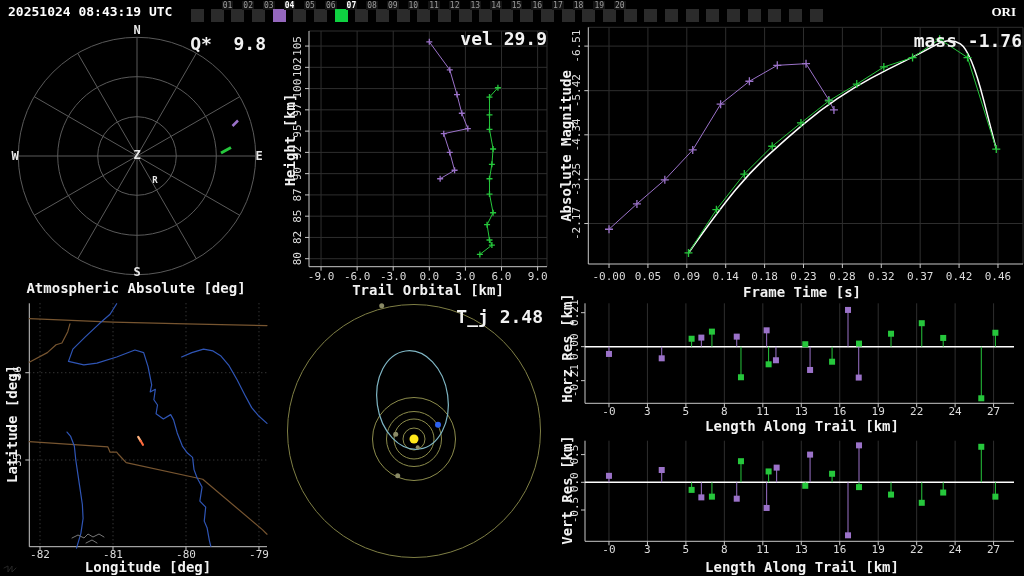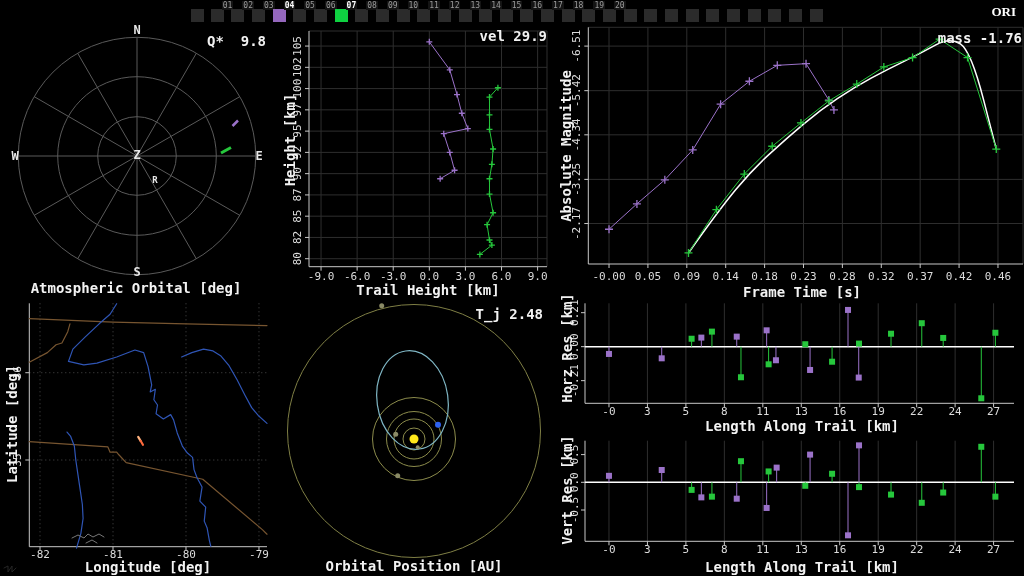--- a/index.html
+++ b/index.html
@@ -3,21 +3,21 @@
 <meta charset="utf-8">
 <style>
   html,body{margin:0;padding:0;background:#000;width:1024px;height:576px;overflow:hidden;
     font-family:"DejaVu Sans Mono","Liberation Mono",monospace;}
   #stage{position:relative;width:1024px;height:576px;background:#000;color:#fff;}
   #gfx{position:absolute;left:0;top:0;z-index:1;}
   .lbl{position:absolute;z-index:2;color:#eee;white-space:pre;}
   .hlabel{transform:translateX(-50%);}
   .vlabel{transform:translate(-50%,-50%) rotate(-90deg);white-space:nowrap;}
   .title{font-size:14px;font-weight:bold;color:#f2f2f2;}
-  .ann{font-size:14px;font-weight:bold;color:#f2f2f2;text-align:right;}
+  .ann{font-size:18px;font-weight:bold;color:#f2f2f2;text-align:right;}
   .compass{font-size:12px;font-weight:bold;color:#e8e8e8;transform:translate(-50%,-50%);}
   .rlab{font-size:9px;}
   #header{position:absolute;left:0;top:0;width:1024px;height:24px;z-index:3;}
   #timestamp{position:absolute;left:8px;top:4px;font-size:13px;font-weight:bold;color:#fff;}
   #event-code{position:absolute;right:8px;top:4px;font-size:13px;font-weight:bold;color:#fff;font-family:Liberation Serif, serif;}
   .stbox{position:absolute;top:9px;width:13px;height:13px;background:#2b2b2b;}
   .stchip{position:absolute;top:1px;font-size:8px;line-height:9px;color:#9a9a9a;background:#141414;padding:0 1px;}
 </style>
 </head>
 <body>
@@ -408,44 +408,44 @@
       <rect x="918.7692307692307" y="499.799449339207" width="6" height="6" fill="#26c73c"></rect>
       <line x1="943.2051282051282" y1="482.3027533039647" x2="943.2051282051282" y2="492.55110132158586" stroke="#26c73c" stroke-width="1"></line>
       <rect x="940.2051282051282" y="489.55110132158586" width="6" height="6" fill="#26c73c"></rect>
       <line x1="981.2820512820513" y1="482.3027533039647" x2="981.2820512820513" y2="446.79361233480176" stroke="#26c73c" stroke-width="1"></line>
       <rect x="978.2820512820513" y="443.79361233480176" width="6" height="6" fill="#26c73c"></rect>
       <line x1="995.3846153846154" y1="482.3027533039647" x2="995.3846153846154" y2="496.6504405286343" stroke="#26c73c" stroke-width="1"></line>
       <rect x="992.3846153846154" y="493.6504405286343" width="6" height="6" fill="#26c73c"></rect>
     </svg>
 
   <div id="header">
+    <span id="timestamp">20251024 08:43:19 UTC</span>
     <span id="stations"><div class="stbox" style="left: 190.5px;"></div><div class="stbox" style="left: 210.7px;"></div><span class="stchip" style="left: 221.7px;">01</span><div class="stbox" style="left: 231.35px;"></div><span class="stchip" style="left: 242.35px;">02</span><div class="stbox" style="left: 252px;"></div><span class="stchip" style="left: 263px;">03</span><div class="stbox" style="left: 272.65px; background: rgb(148, 103, 189);"></div><span class="stchip" style="left: 283.65px; color: rgb(255, 255, 255); font-weight: bold;">04</span><div class="stbox" style="left: 293.3px;"></div><span class="stchip" style="left: 304.3px;">05</span><div class="stbox" style="left: 313.95px;"></div><span class="stchip" style="left: 324.95px;">06</span><div class="stbox" style="left: 334.6px; background: rgb(15, 209, 65);"></div><span class="stchip" style="left: 345.6px; color: rgb(255, 255, 255); font-weight: bold;">07</span><div class="stbox" style="left: 355.25px;"></div><span class="stchip" style="left: 366.25px;">08</span><div class="stbox" style="left: 375.9px;"></div><span class="stchip" style="left: 386.9px;">09</span><div class="stbox" style="left: 396.55px;"></div><span class="stchip" style="left: 407.55px;">10</span><div class="stbox" style="left: 417.2px;"></div><span class="stchip" style="left: 428.2px;">11</span><div class="stbox" style="left: 437.85px;"></div><span class="stchip" style="left: 448.85px;">12</span><div class="stbox" style="left: 458.5px;"></div><span class="stchip" style="left: 469.5px;">13</span><div class="stbox" style="left: 479.15px;"></div><span class="stchip" style="left: 490.15px;">14</span><div class="stbox" style="left: 499.8px;"></div><span class="stchip" style="left: 510.8px;">15</span><div class="stbox" style="left: 520.45px;"></div><span class="stchip" style="left: 531.45px;">16</span><div class="stbox" style="left: 541.1px;"></div><span class="stchip" style="left: 552.1px;">17</span><div class="stbox" style="left: 561.75px;"></div><span class="stchip" style="left: 572.75px;">18</span><div class="stbox" style="left: 582.4px;"></div><span class="stchip" style="left: 593.4px;">19</span><div class="stbox" style="left: 603.05px;"></div><span class="stchip" style="left: 614.05px;">20</span><div class="stbox" style="left: 623.7px;"></div><div class="stbox" style="left: 644.35px;"></div><div class="stbox" style="left: 665px;"></div><div class="stbox" style="left: 685.65px;"></div><div class="stbox" style="left: 706.3px;"></div><div class="stbox" style="left: 726.95px;"></div><div class="stbox" style="left: 747.6px;"></div><div class="stbox" style="left: 768.25px;"></div><div class="stbox" style="left: 788.9px;"></div><div class="stbox" style="left: 809.55px;"></div></span>
     <span id="event-code">ORI</span>
   </div>
 
   <div class="lbl ann" style="right:758px;top:33px;">Q*  9.8</div>
   <div class="lbl compass" style="left:137px;top:30px;">N</div>
   <div class="lbl compass" style="left:259px;top:156px;">E</div>
   <div class="lbl compass" style="left:137px;top:272px;">S</div>
   <div class="lbl compass" style="left:15px;top:156px;">W</div>
   <div class="lbl compass" style="left:137px;top:155px;">Z</div>
   <div class="lbl compass rlab" style="left:155px;top:180px;">R</div>
-  <div class="lbl title hlabel" style="left:136px;top:280px;">Atmospheric Orbital [deg]</div>
+  <div class="lbl title hlabel" style="left:136px;top:280px;">Atmospheric Absolute [deg]</div>
 
   <div class="lbl ann" style="right:477px;top:28px;">vel 29.9</div>
-  <div class="lbl title hlabel" style="left:428px;top:282px;">Trail Height [km]</div>
+  <div class="lbl title hlabel" style="left:428px;top:282px;">Trail Orbital [km]</div>
   <div class="lbl title vlabel" style="left:290px;top:140px;">Height [km]</div>
 
   <div class="lbl ann" style="right:2px;top:30px;">mass -1.76</div>
   <div class="lbl title hlabel" style="left:802px;top:284px;">Frame Time [s]</div>
   <div class="lbl title vlabel" style="left:566px;top:146px;">Absolute Magnitude</div>
 
   <div class="lbl title hlabel" style="left:148px;top:559px;">Longitude [deg]</div>
   <div class="lbl title vlabel" style="left:12px;top:424px;">Latitude [deg]</div>
 
   <div class="lbl ann" style="right:481px;top:306px;">T_j 2.48</div>
-  <div class="lbl title hlabel" style="left:414px;top:558px;">Orbital Position [AU]</div>
 
   <div class="lbl title vlabel" style="left:567px;top:348px;">Horz Res [km]</div>
   <div class="lbl title hlabel" style="left:802px;top:418px;">Length Along Trail [km]</div>
   <div class="lbl title vlabel" style="left:567px;top:490px;">Vert Res [km]</div>
   <div class="lbl title hlabel" style="left:802px;top:559px;">Length Along Trail [km]</div>
 </div>
 
 </body></html>

